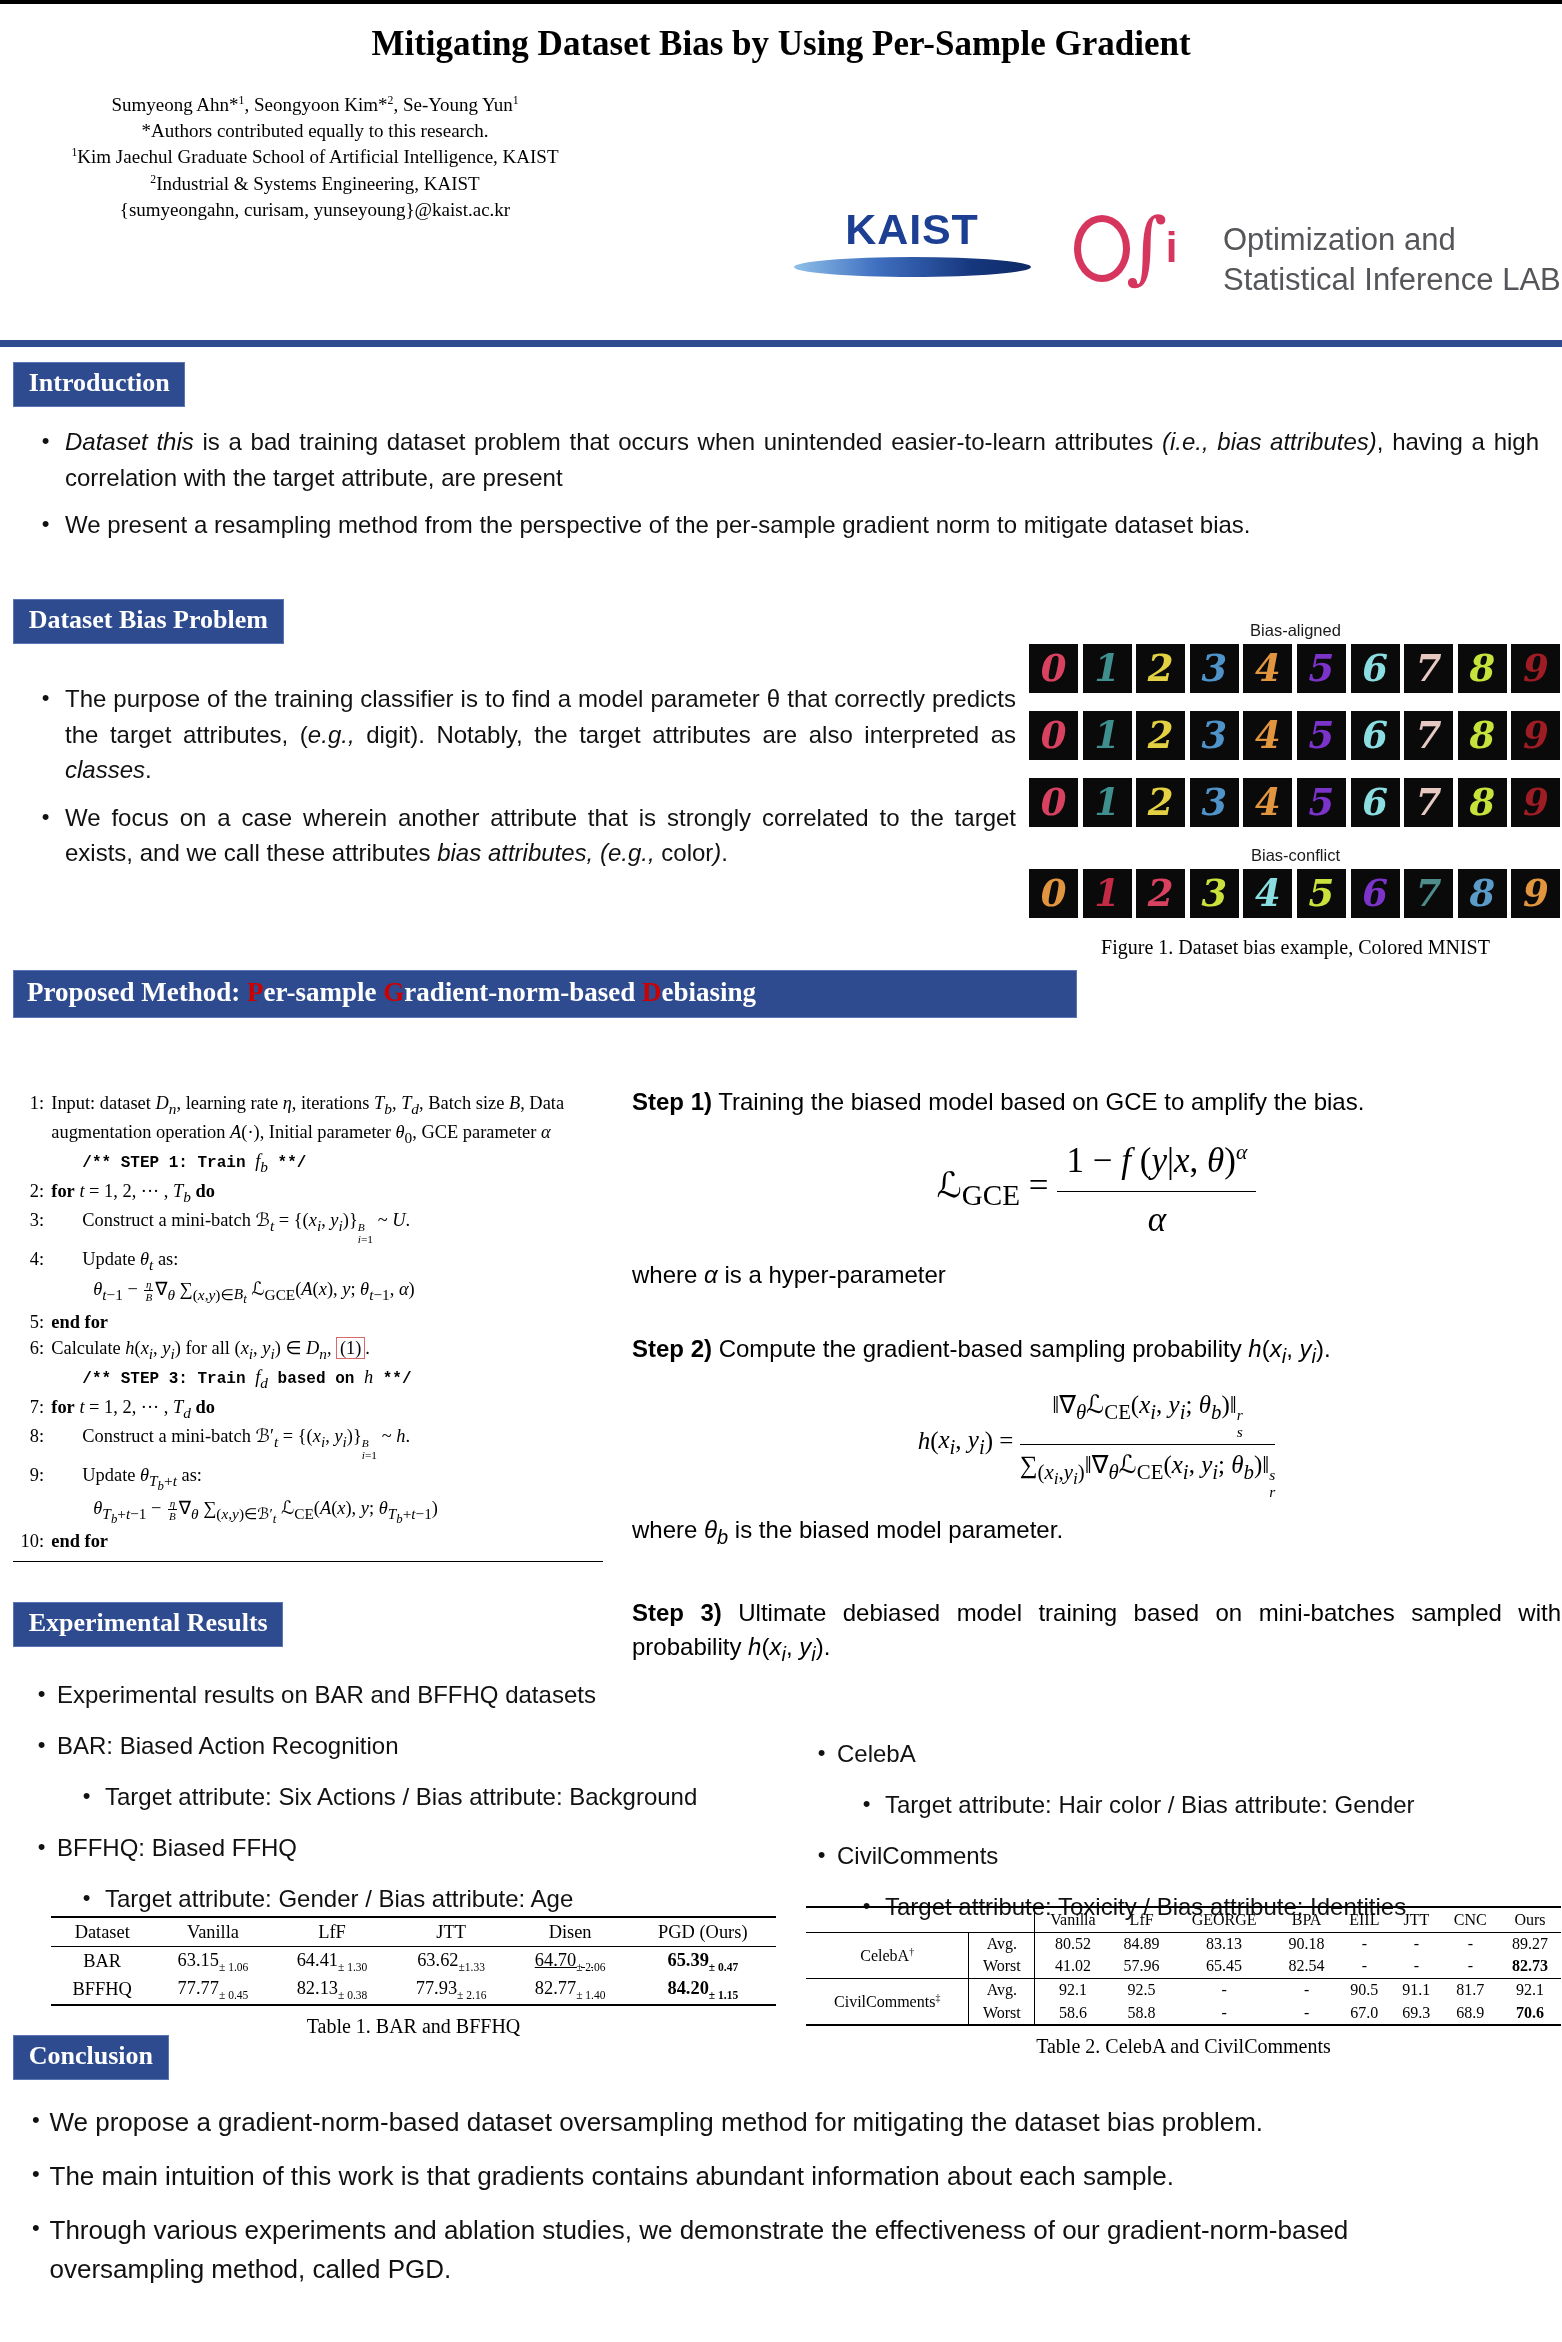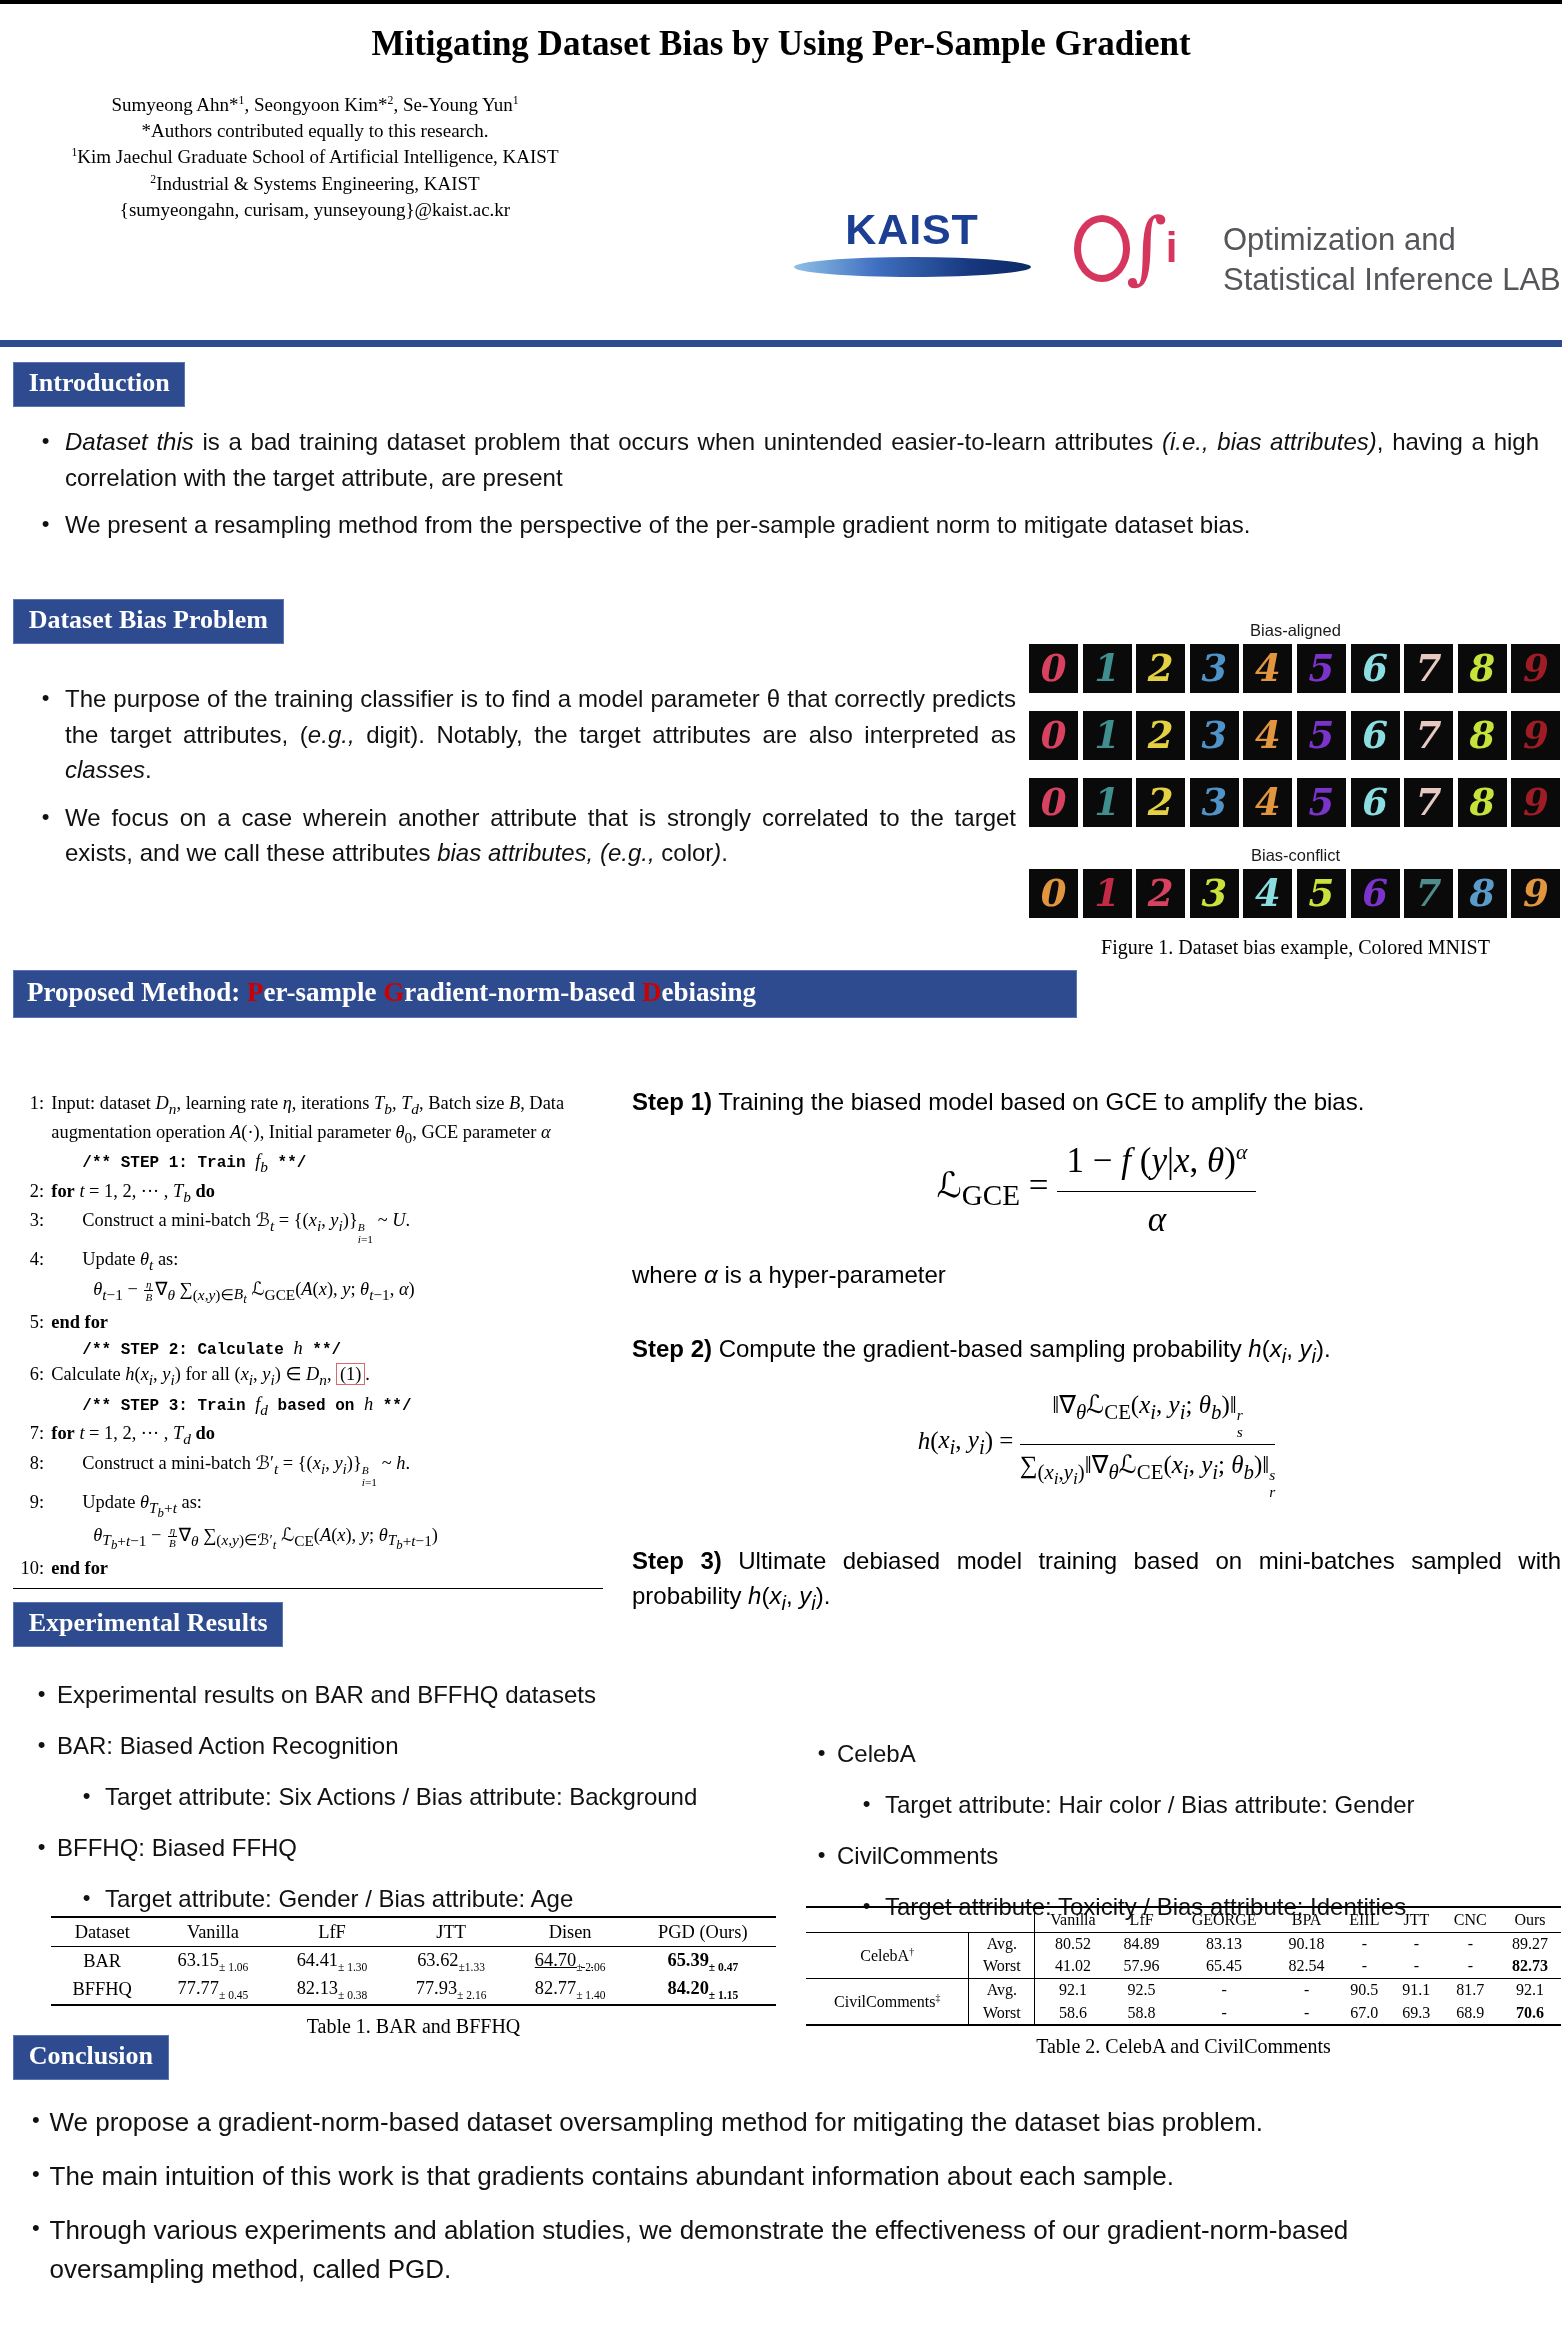--- a/index.html
+++ b/index.html
@@ -326,24 +326,20 @@
         <span class="algo-ct ind2"><i>θ</i><sub><i>t</i>−1</sub> − <span class="sfrac">
             <span><i>η</i></span>
             <span><i>B</i></span>
           </span>∇<sub><i>θ</i></sub> ∑<sub>(<i>x</i>,<i>y</i>)∈<i>B<sub>t</sub></i></sub> <span class="scr">ℒ</span><sub>GCE</sub>(<i>A</i>(<i>x</i>), <i>y</i>; <i>θ</i><sub><i>t</i>−1</sub>, <i>α</i>)</span>
       </div>
       <div class="algo-line">
         <span class="algo-no">5:</span>
         <span class="algo-ct"><b>end for</b></span>
       </div>
       <div class="algo-line">
-        <span class="algo-no"></span>
-        <span class="algo-ct ind1"><span class="cm">/** STEP 2: Calculate </span><i>h</i><span class="cm"> **/</span></span>
-      </div>
-      <div class="algo-line">
         <span class="algo-no">6:</span>
         <span class="algo-ct">Calculate <i>h</i>(<i>x<sub>i</sub></i>, <i>y<sub>i</sub></i>) for all (<i>x<sub>i</sub></i>, <i>y<sub>i</sub></i>) ∈ <i>D<sub>n</sub></i>, <span class="redbox">(1)</span>.</span>
       </div>
       <div class="algo-line">
         <span class="algo-no"></span>
         <span class="algo-ct ind1"><span class="cm">/** STEP 3: Train </span><i>f<sub>d</sub></i><span class="cm"> based on </span><i>h</i><span class="cm"> **/</span></span>
       </div>
       <div class="algo-line">
         <span class="algo-no">7:</span>
         <span class="algo-ct"><b>for</b> <i>t</i> = 1, 2, ··· , <i>T<sub>d</sub></i> <b>do</b></span>
@@ -381,20 +377,21 @@
   </div>
   <div style="margin-top:39px;">
     <span class="step-head">Step 2)</span><span> Compute the gradient-based sampling probability <i>h</i>(<i>x<sub>i</sub></i>, <i>y<sub>i</sub></i>).</span>
     <span class="eq"><i>h</i>(<i>x<sub>i</sub></i>, <i>y<sub>i</sub></i>) = <span class="frac"><span class="num">‖∇<sub><i>θ</i></sub><span class="scr">ℒ</span><sub>CE</sub>(<i>x<sub>i</sub></i>, <i>y<sub>i</sub></i>; <i>θ<sub>b</sub></i>)‖<span class="ss">
               <sup><i>r</i></sup>
               <sub><i>s</i></sub>
             </span></span><span class="den">∑<sub>(<i>x<sub>i</sub></i>,<i>y<sub>i</sub></i>)</sub>‖∇<sub><i>θ</i></sub><span class="scr">ℒ</span><sub>CE</sub>(<i>x<sub>i</sub></i>, <i>y<sub>i</sub></i>; <i>θ<sub>b</sub></i>)‖<span class="ss">
               <sup><i>s</i></sup>
               <sub><i>r</i></sub>
             </span></span></span></span>
+    <div class="step-note">where <i>θ<sub>b</sub></i> is the biased model parameter.</div>
   </div>
   <div style="margin-top:44px;" class="jtext">
     <span class="step-head">Step 3)</span><span> Ultimate debiased model training based on mini-batches sampled with probability <i>h</i>(<i>x<sub>i</sub></i>, <i>y<sub>i</sub></i>).</span>
   </div>
 </div>
 
 <div class="sec-h" style="left:13px;top:1602px;">Experimental Results</div>
 <div id="exp-left" style="position:absolute;left:26px;top:1677px;width:781px;">
     <div class="exp-row">
       <span class="bmark" style="flex-basis: 31px;">•</span>

